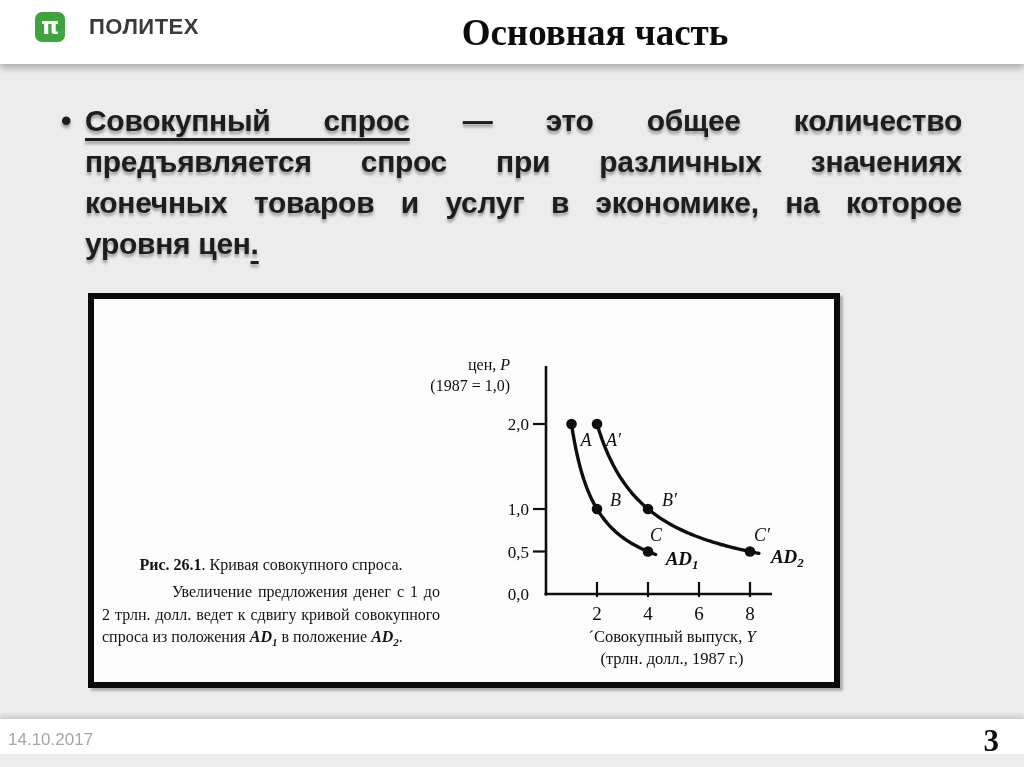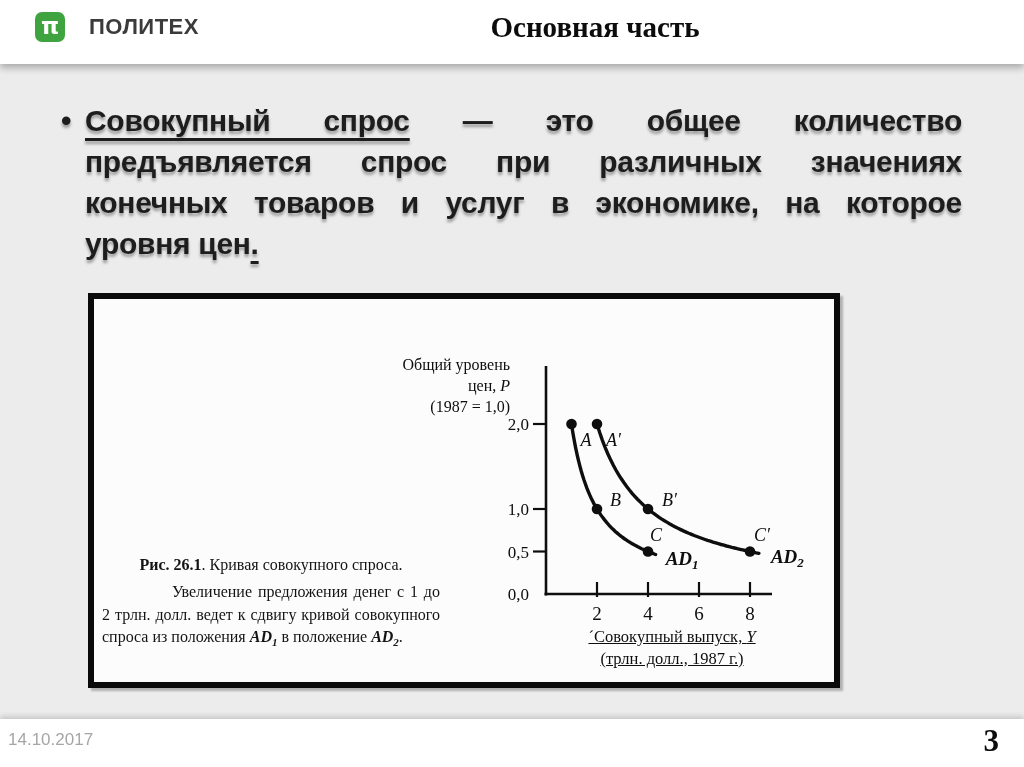--- a/index.html
+++ b/index.html
@@ -20,21 +20,21 @@
     color:#fff;font-weight:bold;font-size:23px;line-height:29px;text-align:center;
     font-family:"DejaVu Sans",sans-serif;
   }
   .brand{
     margin-left:24px;font-size:22px;font-weight:bold;letter-spacing:0.5px;
     color:var(--brand_text,#3B3B3B);
   }
   .slide-title{
     position:absolute;left:595px;top:11px;transform:translateX(-50%);
     font-family:"Liberation Serif","DejaVu Serif",serif;
-    font-size:29px;font-weight:bold;color:#0C0C0C;white-space:nowrap;
+    font-size:37px;font-weight:bold;color:#0C0C0C;white-space:nowrap;
   }
   
   .bullet-marker{
     position:absolute;left:61px;top:100px;
     font-size:30px;font-weight:700;color:var(--body_text,#1D1D1D);
     text-shadow:0 3px 3px rgba(0,0,0,0.35);line-height:41px;
   }
   .bullet-text{
     position:absolute;left:85px;top:100px;width:877px;
     font-size:30px;font-weight:700;color:var(--body_text,#1D1D1D);
@@ -53,37 +53,37 @@
     position:absolute;left:88px;top:293px;width:752px;height:395px;
     box-sizing:border-box;border:6px solid #0A0A0A;background:#FCFCFC;
     box-shadow:3px 3px 2px rgba(0,0,0,0.25);
   }
   .fig-inner{position:absolute;left:-6px;top:-6px;width:752px;height:395px;}
   .fig-inner svg{position:absolute;left:0;top:0;}
   .fig-serif{font-family:"Liberation Serif","DejaVu Serif",serif;color:var(--figure_ink,#0E0E0E);}
   .ylabel{position:absolute;left:122px;top:61px;width:300px;text-align:right;
     font-size:16px;line-height:21px;}
   .xlabel{position:absolute;left:434px;top:333px;width:300px;text-align:center;
-    font-size:16.5px;line-height:22px;text-decoration:underline;}
+    font-size:16.5px;line-height:22px;}
   .varit{font-style:italic;}
   .caption{position:absolute;left:14px;top:261px;width:338px;font-size:16px;color:#141414;}
   .cap-title{text-align:center;line-height:22px;}
   .cap-title b{font-weight:bold;}
   .cap-para{text-align:justify;text-indent:70px;line-height:22.5px;margin-top:5px;}
   .advar{font-style:italic;font-weight:600;}
   .advar sub{font-size:11px;line-height:0;}
   
   .ytick{font:17px "Liberation Serif","DejaVu Serif",serif;fill:var(--figure_ink,#0E0E0E);}
   .xtick{font:19px "Liberation Serif","DejaVu Serif",serif;fill:var(--figure_ink,#0E0E0E);}
   .ptlabel{font:italic 18px "Liberation Serif","DejaVu Serif",serif;fill:var(--figure_ink,#0E0E0E);}
   .adlabel{font:italic 600 19px "Liberation Serif","DejaVu Serif",serif;fill:var(--figure_ink,#0E0E0E);}
   .adsub{font:italic 600 13px "Liberation Serif","DejaVu Serif",serif;fill:var(--figure_ink,#0E0E0E);}
   
   .footer{
-    position:absolute;left:0;top:719px;width:1024px;height:48px;
+    position:absolute;left:0;top:719px;width:1024px;height:35px;
     background:var(--panel_bg,#FFFFFF);z-index:5;
     box-shadow:0 -3px 5px rgba(0,0,0,0.15);
   }
   .date{position:absolute;left:8px;top:11px;font-size:17px;color:var(--date_text,#A6A6A6);}
   .page-num{
     position:absolute;right:25px;top:4px;
     font-family:"Liberation Serif","DejaVu Serif",serif;
     font-size:31px;font-weight:bold;color:#0D0D0D;
   }
 </style>
@@ -139,21 +139,20 @@
         <circle cx="509" cy="131" r="5.3" fill="#0E0E0E"></circle>
         <text x="518" y="153" class="ptlabel">A′</text>
         <circle cx="560" cy="216" r="5.3" fill="#0E0E0E"></circle>
         <text x="574" y="213" class="ptlabel">B′</text>
         <circle cx="662" cy="258.5" r="5.3" fill="#0E0E0E"></circle>
         <text x="666" y="247.5" class="ptlabel">C′</text>
         <text x="682.925" y="270.2814371257485" class="adlabel"><tspan>AD</tspan><tspan dy="4" class="adsub">2</tspan></text>
       </svg>
 
     <div class="ylabel fig-serif">
-      <div>Общий уровень</div>
       <div><span>цен, </span><span class="varit">P</span></div>
       <div>(1987 = 1,0)</div>
     </div>
 
     <div class="xlabel fig-serif">
       <div><span>´Совокупный выпуск, </span><span class="varit">Y</span></div>
       <div>(трлн. долл., 1987 г.)</div>
     </div>
 
     <div class="caption fig-serif">

